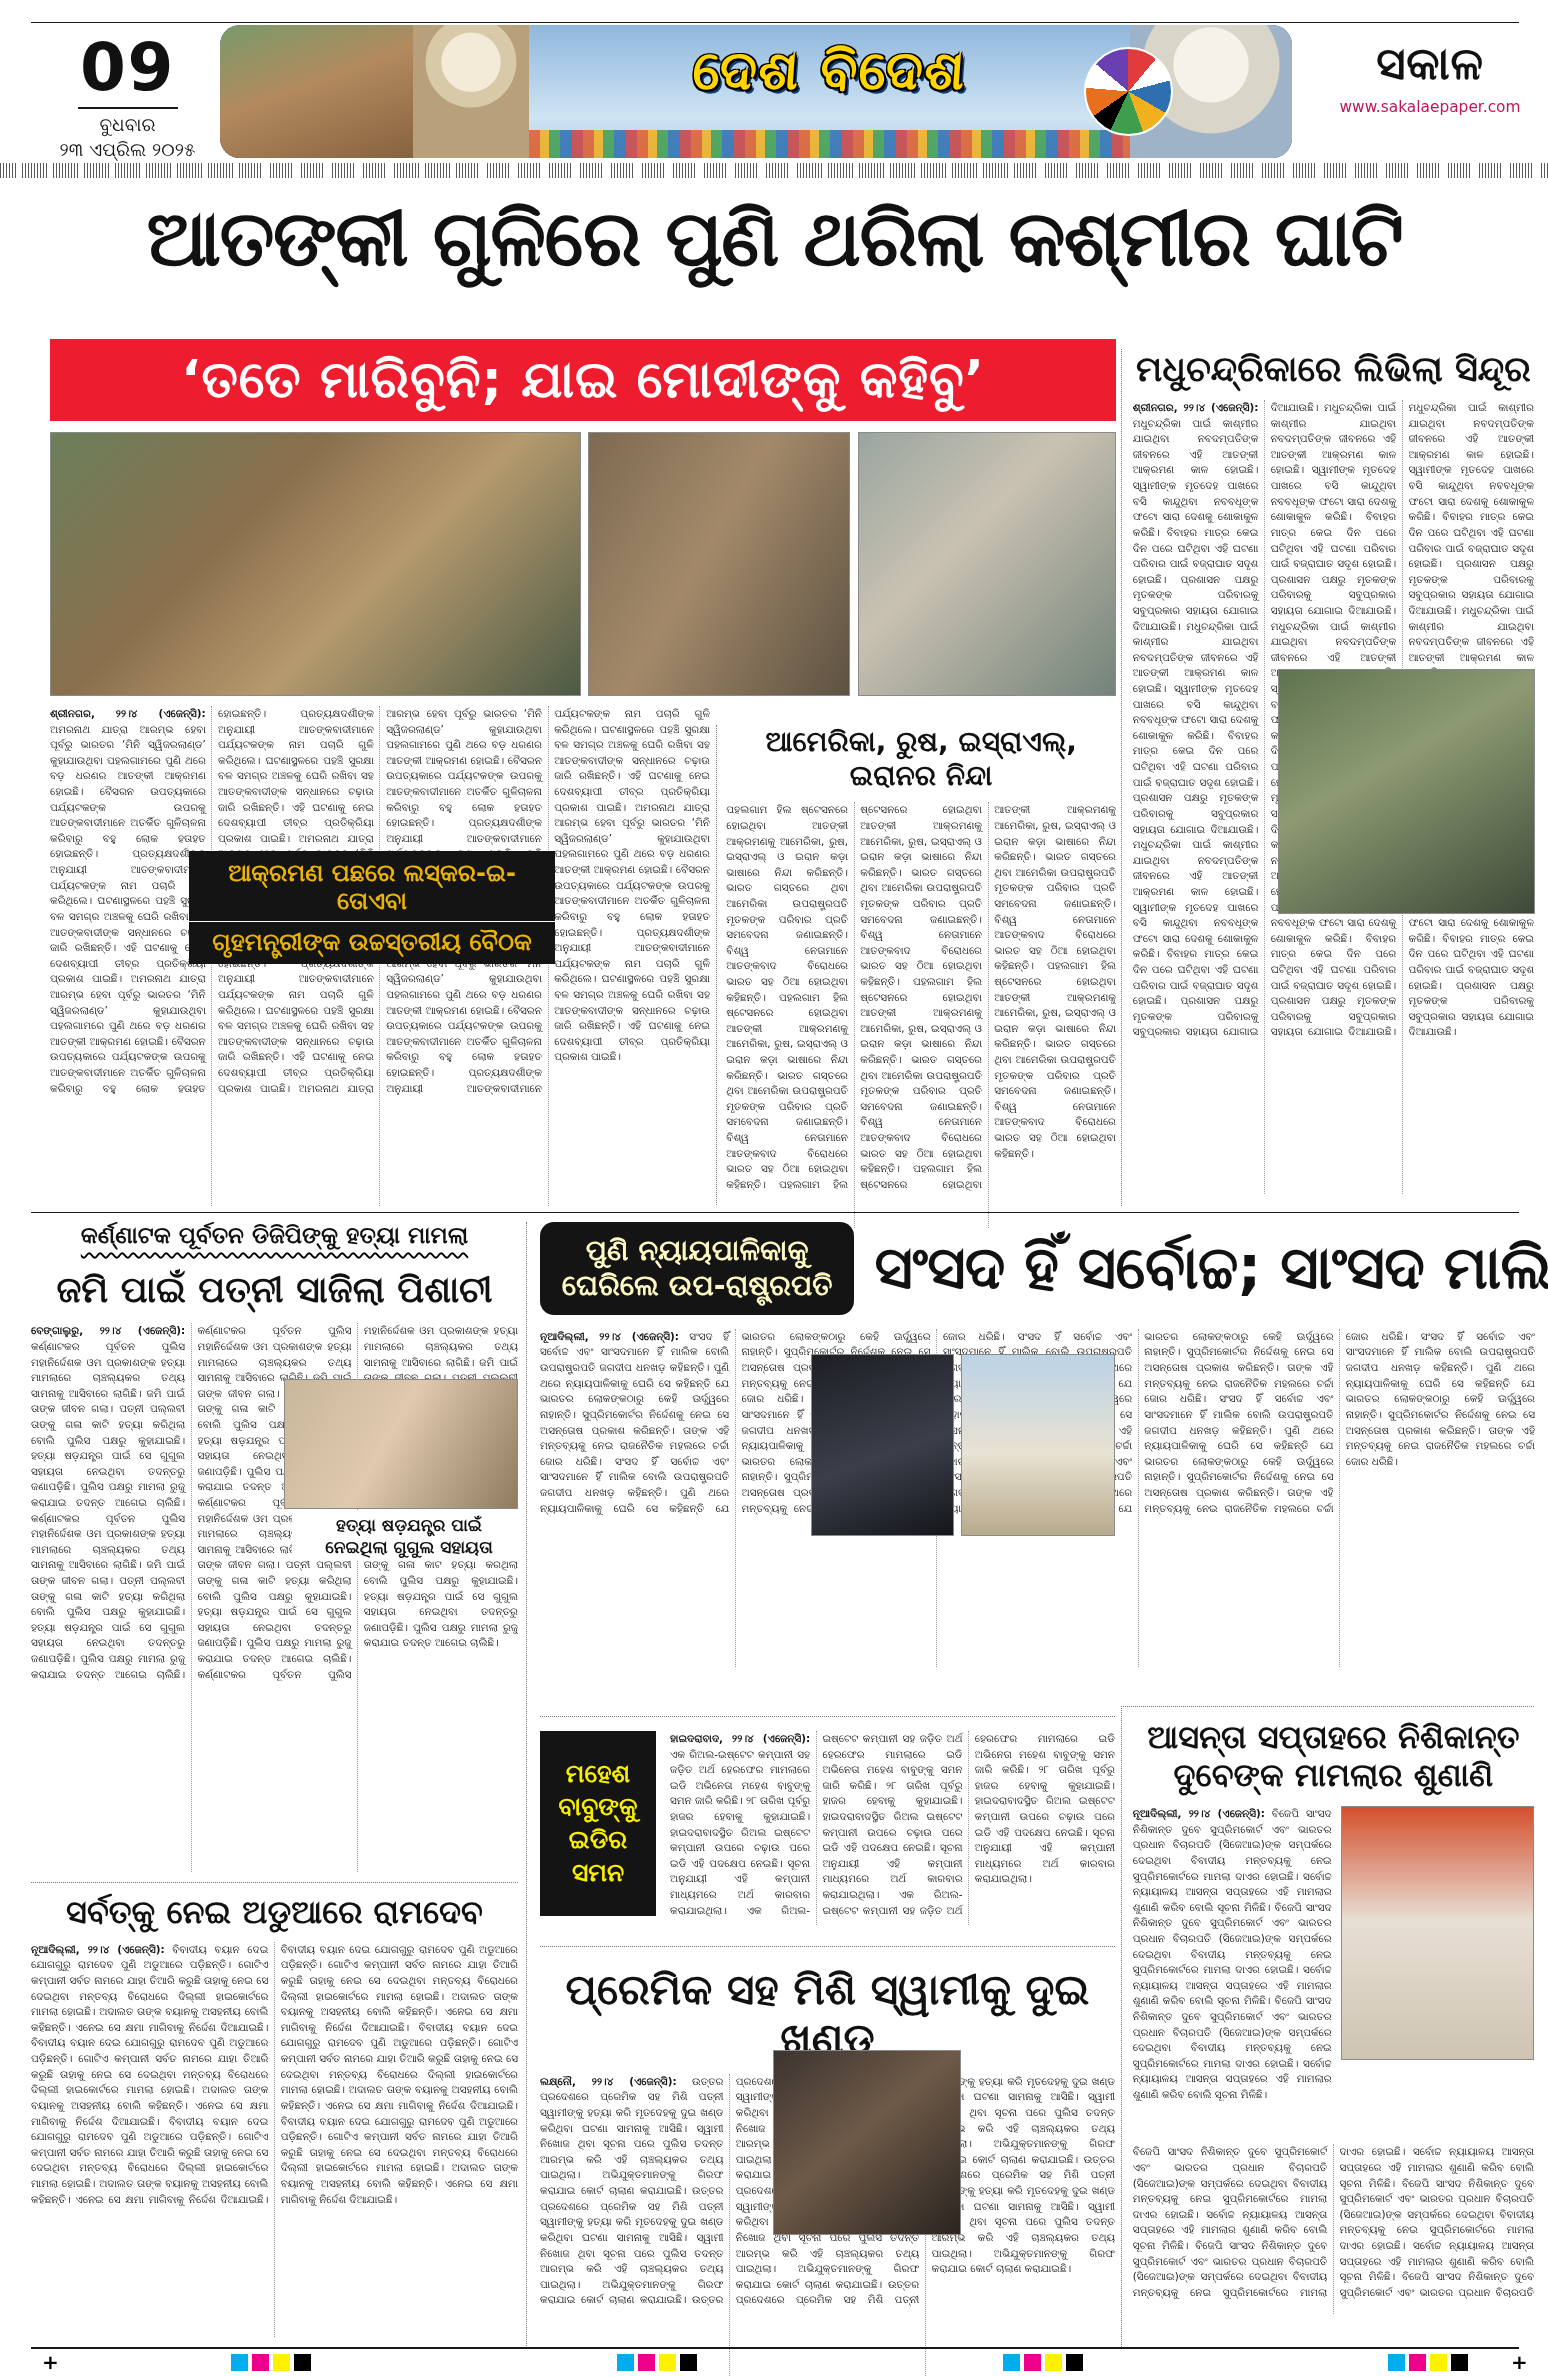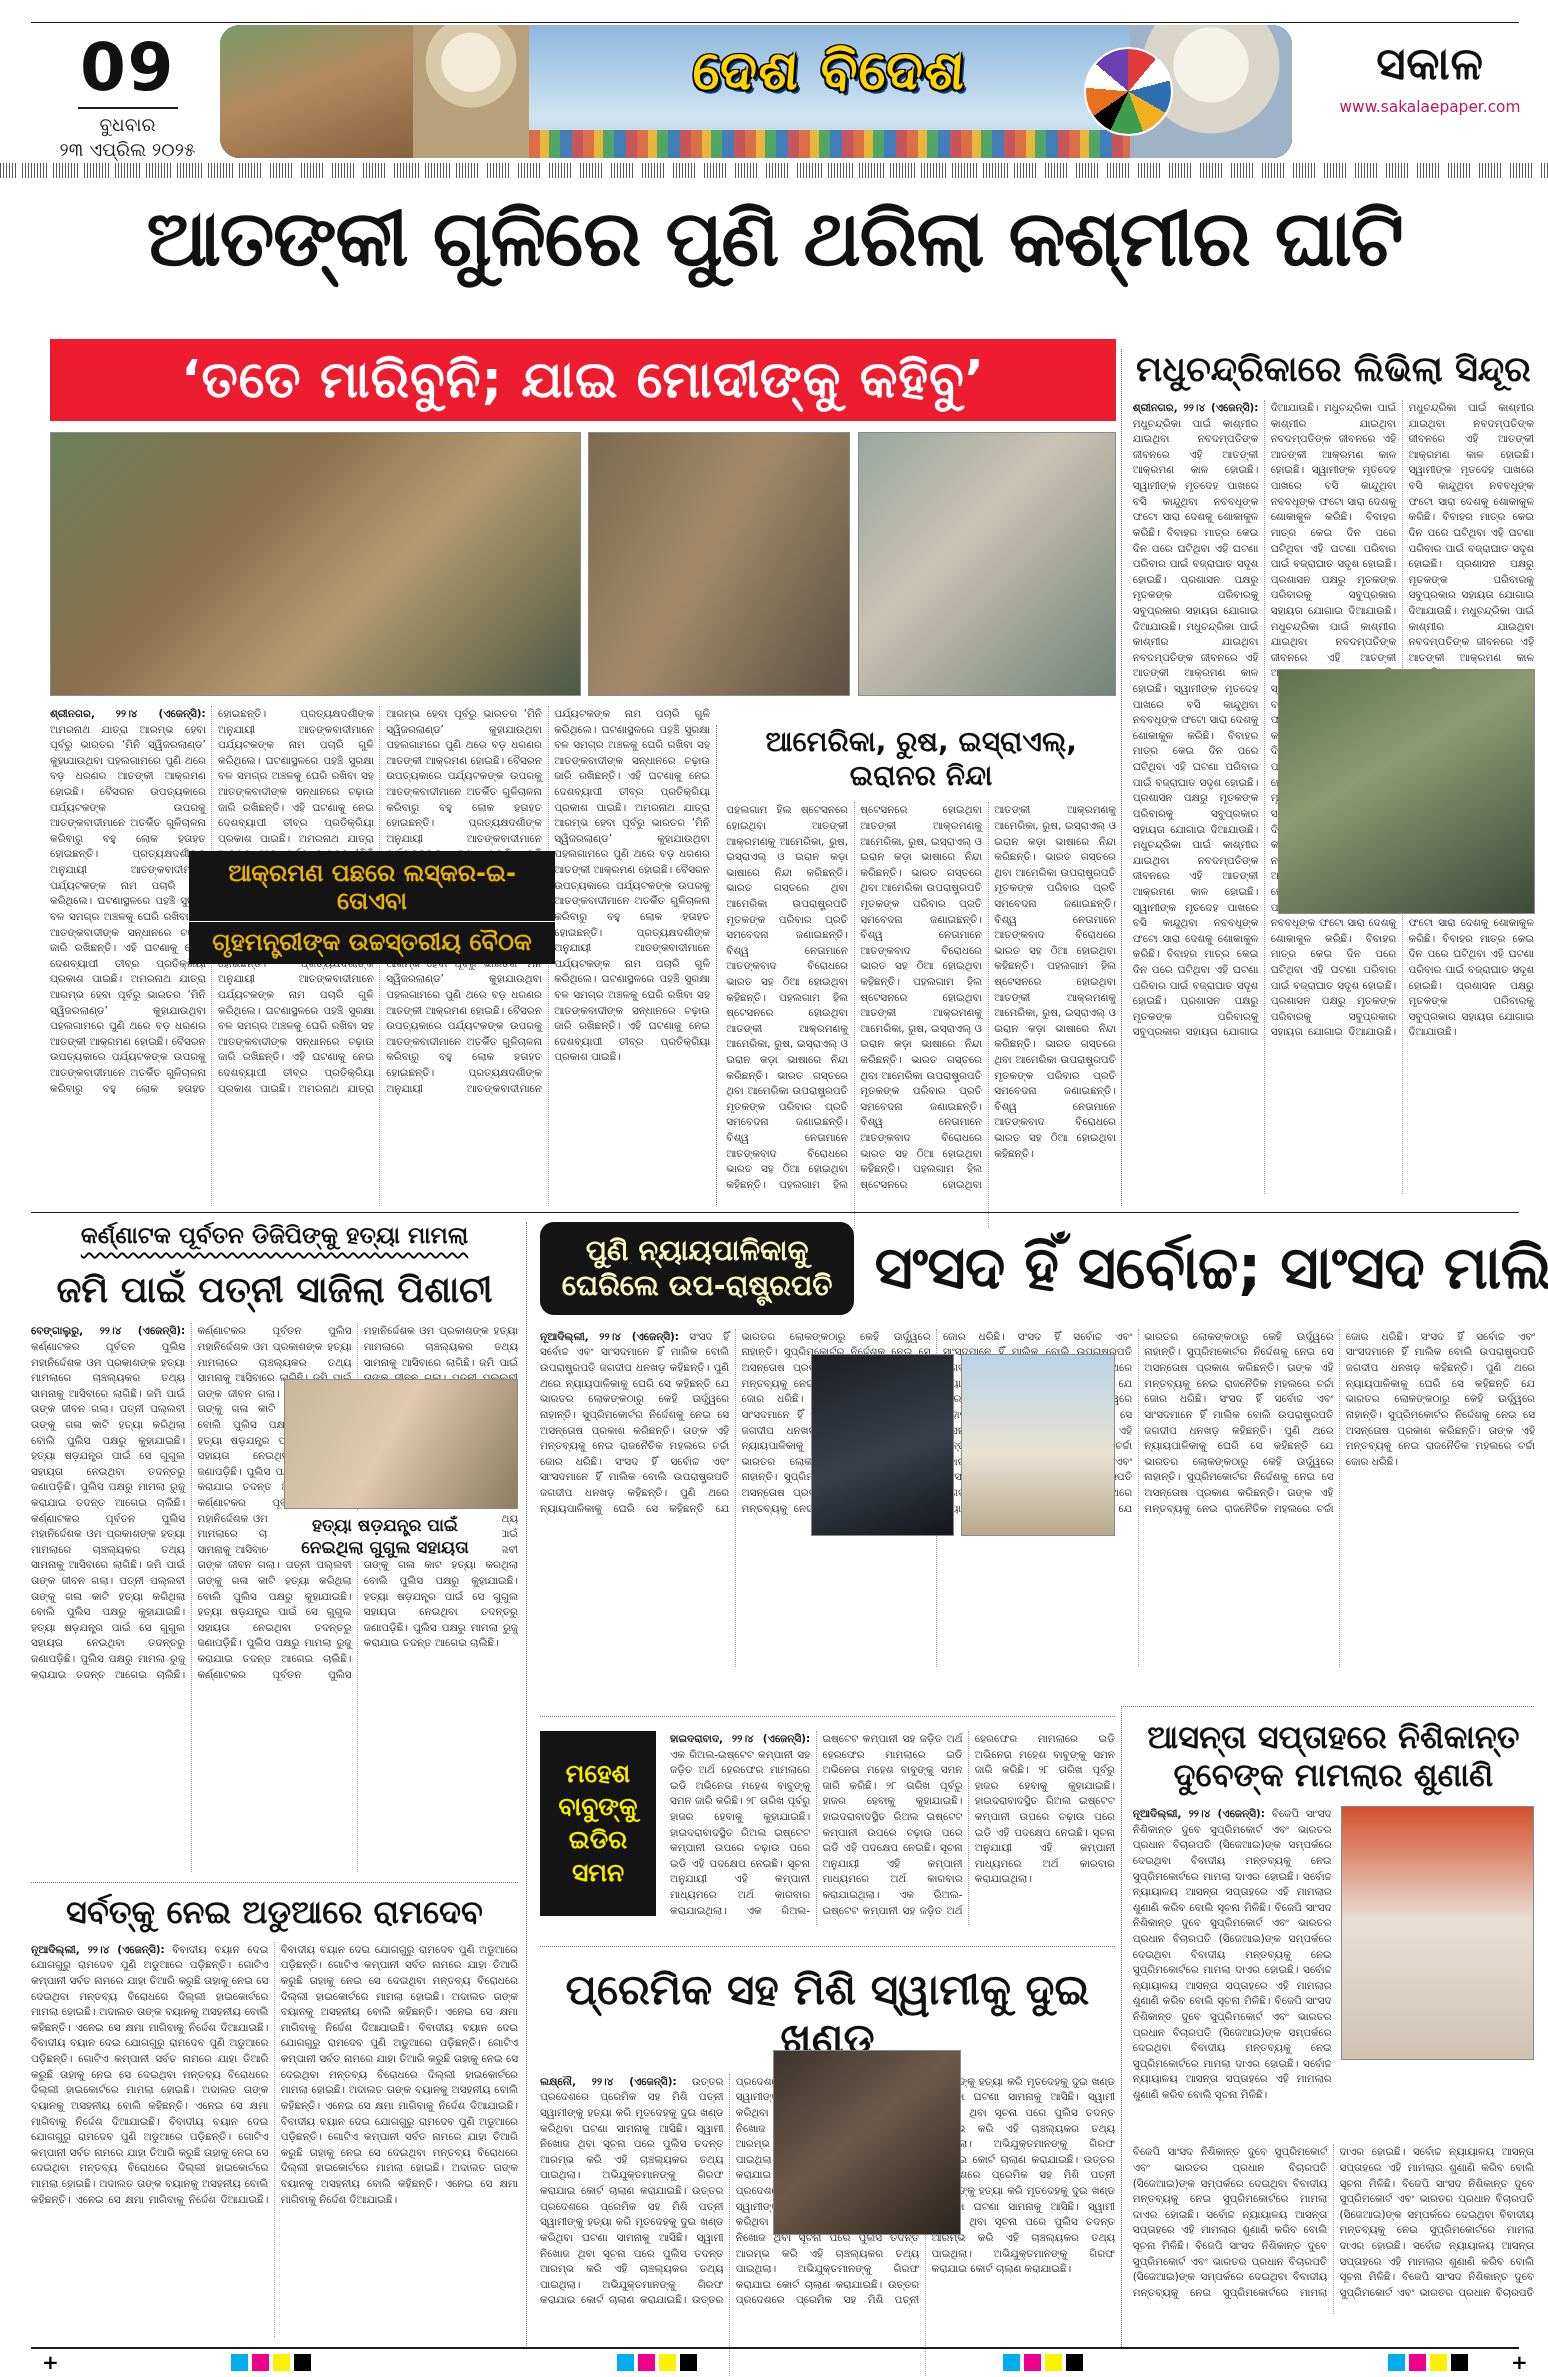--- a/index.html
+++ b/index.html
@@ -131,21 +131,21 @@
 
   <div class="abs" style="left:31px;top:1222px;width:487px;height:660px;">
     <div class="kicker">କର୍ଣ୍ଣାଟକ ପୂର୍ବତନ ଡିଜିପିଙ୍କୁ ହତ୍ୟା ମାମଲା</div>
     <div class="h2c" style="margin-top:20px;">ଜମି ପାଇଁ ପତ୍ନୀ ସାଜିଲା ପିଶାଚୀ</div>
     <div class="body c3" style="height:549px;margin-top:12.3px;">
       <b class="dl">ବେଙ୍ଗାଲୁରୁ, ୨୨।୪ (ଏଜେନ୍ସି):</b>
       <span>କର୍ଣ୍ଣାଟକର ପୂର୍ବତନ ପୁଲିସ ମହାନିର୍ଦ୍ଦେଶକ ଓମ ପ୍ରକାଶଙ୍କ ହତ୍ୟା ମାମଲାରେ ଚାଞ୍ଚଲ୍ୟକର ତଥ୍ୟ ସାମନାକୁ ଆସିବାରେ ଲାଗିଛି। ଜମି ପାଇଁ ତାଙ୍କ ଜୀବନ ଗଲା। ପତ୍ନୀ ପଲ୍ଲବୀ ତାଙ୍କୁ ଗଳା କାଟି ହତ୍ୟା କରିଥିଲା ବୋଲି ପୁଲିସ ପକ୍ଷରୁ କୁହାଯାଇଛି। ହତ୍ୟା ଷଡ଼ଯନ୍ତ୍ର ପାଇଁ ସେ ଗୁଗୁଲ ସହାୟତା ନେଇଥିବା ତଦନ୍ତରୁ ଜଣାପଡ଼ିଛି। ପୁଲିସ ପକ୍ଷରୁ ମାମଲା ରୁଜୁ କରାଯାଇ ତଦନ୍ତ ଆଗେଇ ଚାଲିଛି। କର୍ଣ୍ଣାଟକର ପୂର୍ବତନ ପୁଲିସ ମହାନିର୍ଦ୍ଦେଶକ ଓମ ପ୍ରକାଶଙ୍କ ହତ୍ୟା ମାମଲାରେ ଚାଞ୍ଚଲ୍ୟକର ତଥ୍ୟ ସାମନାକୁ ଆସିବାରେ ଲାଗିଛି। ଜମି ପାଇଁ ତାଙ୍କ ଜୀବନ ଗଲା। ପତ୍ନୀ ପଲ୍ଲବୀ ତାଙ୍କୁ ଗଳା କାଟି ହତ୍ୟା କରିଥିଲା ବୋଲି ପୁଲିସ ପକ୍ଷରୁ କୁହାଯାଇଛି। ହତ୍ୟା ଷଡ଼ଯନ୍ତ୍ର ପାଇଁ ସେ ଗୁଗୁଲ ସହାୟତା ନେଇଥିବା ତଦନ୍ତରୁ ଜଣାପଡ଼ିଛି। ପୁଲିସ ପକ୍ଷରୁ ମାମଲା ରୁଜୁ କରାଯାଇ ତଦନ୍ତ ଆଗେଇ ଚାଲିଛି। କର୍ଣ୍ଣାଟକର ପୂର୍ବତନ ପୁଲିସ ମହାନିର୍ଦ୍ଦେଶକ ଓମ ପ୍ରକାଶଙ୍କ ହତ୍ୟା ମାମଲାରେ ଚାଞ୍ଚଲ୍ୟକର ତଥ୍ୟ ସାମନାକୁ ଆସିବାରେ ଲାଗିଛି। ଜମି ପାଇଁ ତାଙ୍କ ଜୀବନ ଗଲା। ପତ୍ନୀ ପଲ୍ଲବୀ ତାଙ୍କୁ ଗଳା କାଟି ହତ୍ୟା କରିଥିଲା ବୋଲି ପୁଲିସ ପକ୍ଷରୁ କୁହାଯାଇଛି। ହତ୍ୟା ଷଡ଼ଯନ୍ତ୍ର ପାଇଁ ସେ ଗୁଗୁଲ ସହାୟତା ନେଇଥିବା ତଦନ୍ତରୁ ଜଣାପଡ଼ିଛି। ପୁଲିସ ପକ୍ଷରୁ ମାମଲା ରୁଜୁ କରାଯାଇ ତଦନ୍ତ ଆଗେଇ ଚାଲିଛି। କର୍ଣ୍ଣାଟକର ପୂର୍ବତନ ପୁଲିସ ମହାନିର୍ଦ୍ଦେଶକ ଓମ ପ୍ରକାଶଙ୍କ ହତ୍ୟା ମାମଲାରେ ଚାଞ୍ଚଲ୍ୟକର ତଥ୍ୟ ସାମନାକୁ ଆସିବାରେ ଲାଗିଛି। ଜମି ପାଇଁ ତାଙ୍କ ଜୀବନ ଗଲା। ପତ୍ନୀ ପଲ୍ଲବୀ ତାଙ୍କୁ ଗଳା କାଟି ହତ୍ୟା କରିଥିଲା ବୋଲି ପୁଲିସ ପକ୍ଷରୁ କୁହାଯାଇଛି। ହତ୍ୟା ଷଡ଼ଯନ୍ତ୍ର ପାଇଁ ସେ ଗୁଗୁଲ ସହାୟତା ନେଇଥିବା ତଦନ୍ତରୁ ଜଣାପଡ଼ିଛି। ପୁଲିସ ପକ୍ଷରୁ ମାମଲା ରୁଜୁ କରାଯାଇ ତଦନ୍ତ ଆଗେଇ ଚାଲିଛି। କର୍ଣ୍ଣାଟକର ପୂର୍ବତନ ପୁଲିସ ମହାନିର୍ଦ୍ଦେଶକ ଓମ ପ୍ରକାଶଙ୍କ ହତ୍ୟା ମାମଲାରେ ଚାଞ୍ଚଲ୍ୟକର ତଥ୍ୟ ସାମନାକୁ ଆସିବାରେ ଲାଗିଛି। ଜମି ପାଇଁ ତାଙ୍କ ଜୀବନ ଗଲା। ପତ୍ନୀ ପଲ୍ଲବୀ ତାଙ୍କୁ ଗଳା କାଟି ହତ୍ୟା କରିଥିଲା ବୋଲି ପୁଲିସ ପକ୍ଷରୁ କୁହାଯାଇଛି। ହତ୍ୟା ଷଡ଼ଯନ୍ତ୍ର ପାଇଁ ସେ ଗୁଗୁଲ ସହାୟତା ନେଇଥିବା ତଦନ୍ତରୁ ଜଣାପଡ଼ିଛି। ପୁଲିସ ପକ୍ଷରୁ ମାମଲା ରୁଜୁ କରାଯାଇ ତଦନ୍ତ ଆଗେଇ ଚାଲିଛି। କର୍ଣ୍ଣାଟକର ପୂର୍ବତନ ପୁଲିସ ମହାନିର୍ଦ୍ଦେଶକ ଓମ ପ୍ରକାଶଙ୍କ ହତ୍ୟା ମାମଲାରେ ଚାଞ୍ଚଲ୍ୟକର ତଥ୍ୟ ସାମନାକୁ ଆସିବାରେ ଲାଗିଛି। ଜମି ପାଇଁ ତାଙ୍କ ଜୀବନ ଗଲା। ପତ୍ନୀ ପଲ୍ଲବୀ ତାଙ୍କୁ ଗଳା କାଟି ହତ୍ୟା କରିଥିଲା ବୋଲି ପୁଲିସ ପକ୍ଷରୁ କୁହାଯାଇଛି। ହତ୍ୟା ଷଡ଼ଯନ୍ତ୍ର ପାଇଁ ସେ ଗୁଗୁଲ ସହାୟତା ନେଇଥିବା ତଦନ୍ତରୁ ଜଣାପଡ଼ିଛି। ପୁଲିସ ପକ୍ଷରୁ ମାମଲା ରୁଜୁ କରାଯାଇ ତଦନ୍ତ ଆଗେଇ ଚାଲିଛି। </span>
     </div>
   </div>
   <div class="abs photo" style="left:284px;top:1379px;width:234px;height:130px;background:linear-gradient(120deg,#c8b79a 0%,#e0c9ae 45%,#8e7b60 100%);"></div>
-  <div class="abs cap" style="left:268px;top:1511px;width:234px;padding:3.1px 0;">
+  <div class="abs cap" style="left:292px;top:1511px;width:234px;padding:3.1px 0;">
     <div>ହତ୍ୟା ଷଡ଼ଯନ୍ତ୍ର ପାଇଁ</div>
     <div>ନେଇଥିଲା ଗୁଗୁଲ ସହାୟତା</div>
   </div>
 
   <div class="abs vdots" style="left:526px;top:1222px;height:1124px;width:0;"></div>
 
   <div class="abs" style="left:540px;top:1222px;width:995px;height:473px;">
     <div style="display:flex;align-items:center;gap:20px;">
       <div class="pkick" style="width:299px;flex:0 0 auto;">
         <div>ପୁଣି ନ୍ୟାୟପାଳିକାକୁ</div>

